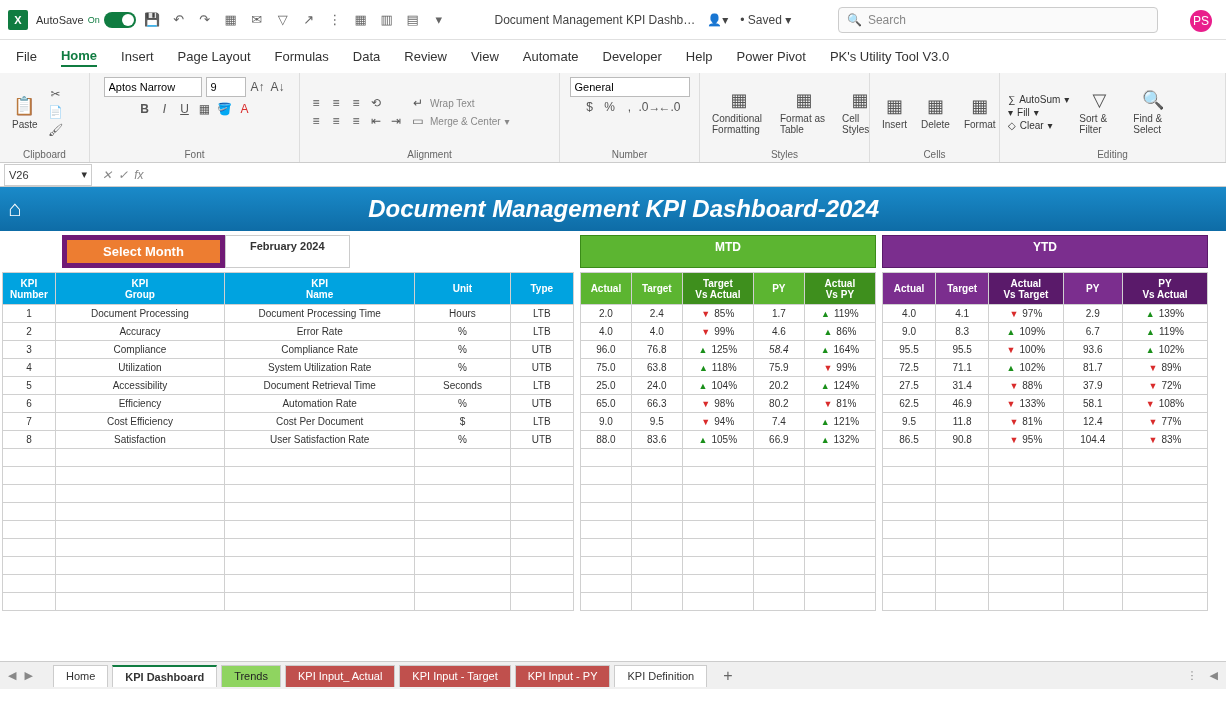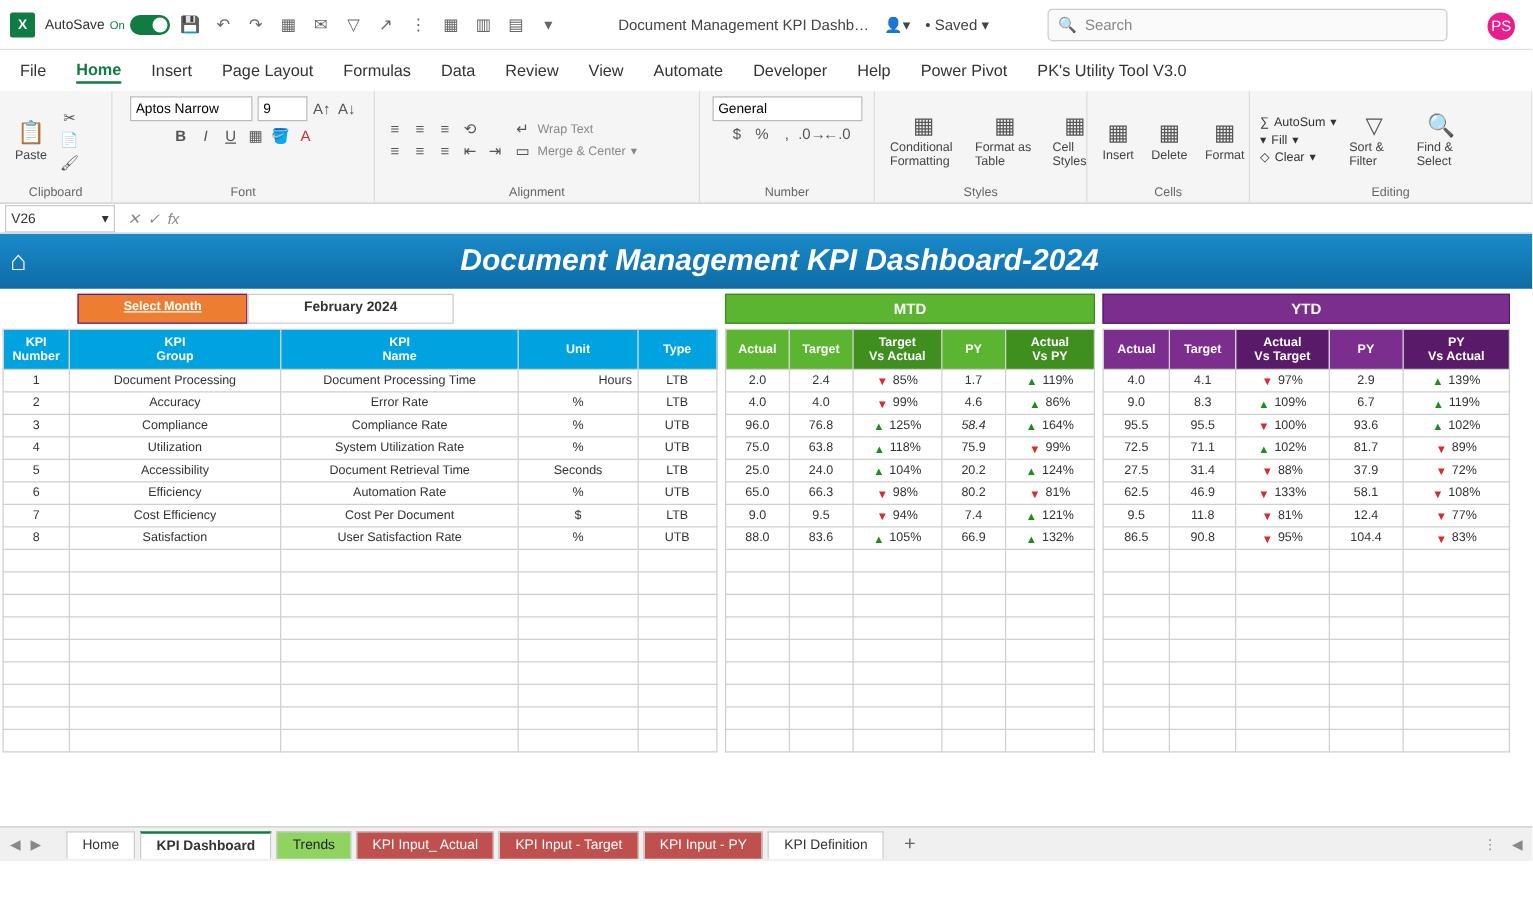--- a/index.html
+++ b/index.html
@@ -41,22 +41,22 @@
 .fx-input { flex: 1; height: 20px; border: none; outline: none; }
 
 
 .sheet-area { height: 474px; overflow: hidden; background: #fff; }
 .dash-header { height: 44px; background: linear-gradient(#1a8ac9, #0e6ca6); display: flex; align-items: center; padding: 0 8px; gap: 8px; }
 .home-icon { font-size: 22px; color: #fff; }
 .dash-title { flex: 1; text-align: center; color: #fff; font-size: 24px; font-weight: bold; font-style: italic; }
 
 .controls-row { display: flex; margin: 4px 2px; gap: 6px; }
 .select-month-wrap { display: flex; }
-.select-month-label { background: #ed7d31; color: #fff; font-weight: bold; font-size: 10px; padding: 4px 36px; border: 1px solid #701a75; text-decoration: underline; }
-.month-value { background: #fff; border: 1px solid #ccc; padding: 4px 44px; font-size: 11px; font-weight: bold; }
+.select-month-label { background: #ed7d31; color: #fff; font-weight: bold; font-size: 13px; padding: 4px 36px; border: 5px solid #701a75; }
+.month-value { background: #fff; border: 1px solid #ccc; padding: 4px 24px; font-size: 11px; font-weight: bold; }
 .mtd-head { background: #5cb531; color: #fff; font-weight: bold; text-align: center; padding: 4px; flex: 1; border: 1px solid #3a8b18; font-size: 12px; }
 .ytd-head { background: #7b2e8e; color: #fff; font-weight: bold; text-align: center; padding: 4px; flex: 1; border: 1px solid #5a1a6a; font-size: 12px; }
 
 .tables-row { display: flex; gap: 6px; padding: 0 2px; }
 .tbl { border-collapse: collapse; font-size: 10px; }
 .tbl th, .tbl td { border: 1px solid #d0d0d0; padding: 3px 4px; text-align: center; white-space: nowrap; }
 .tbl td { height: 18px; }
 
 .tbl-info th { background: #00a3e0; color: #fff; font-weight: bold; height: 32px; }
 .tbl-mtd th { background: #5cb531; color: #fff; font-weight: bold; height: 32px; }
@@ -303,21 +303,21 @@
             <th>KPI<br>Name</th>
             <th>Unit</th>
             <th>Type</th>
           </tr>
         </thead>
       <tbody id="info-body">
           <tr>
             <td style="width: 50px;">1</td>
             <td style="width: 160px;">Document Processing</td>
             <td style="width: 180px;">Document Processing Time</td>
-            <td style="width: 90px; text-align: right;">Hours</td>
+            <td style="width: 90px;">Hours</td>
             <td style="width: 60px;">LTB</td>
           </tr>
           <tr>
             <td style="width: 50px;">2</td>
             <td style="width: 160px;">Accuracy</td>
             <td style="width: 180px;">Error Rate</td>
             <td style="width: 90px;">%</td>
             <td style="width: 60px;">LTB</td>
           </tr>
           <tr>

